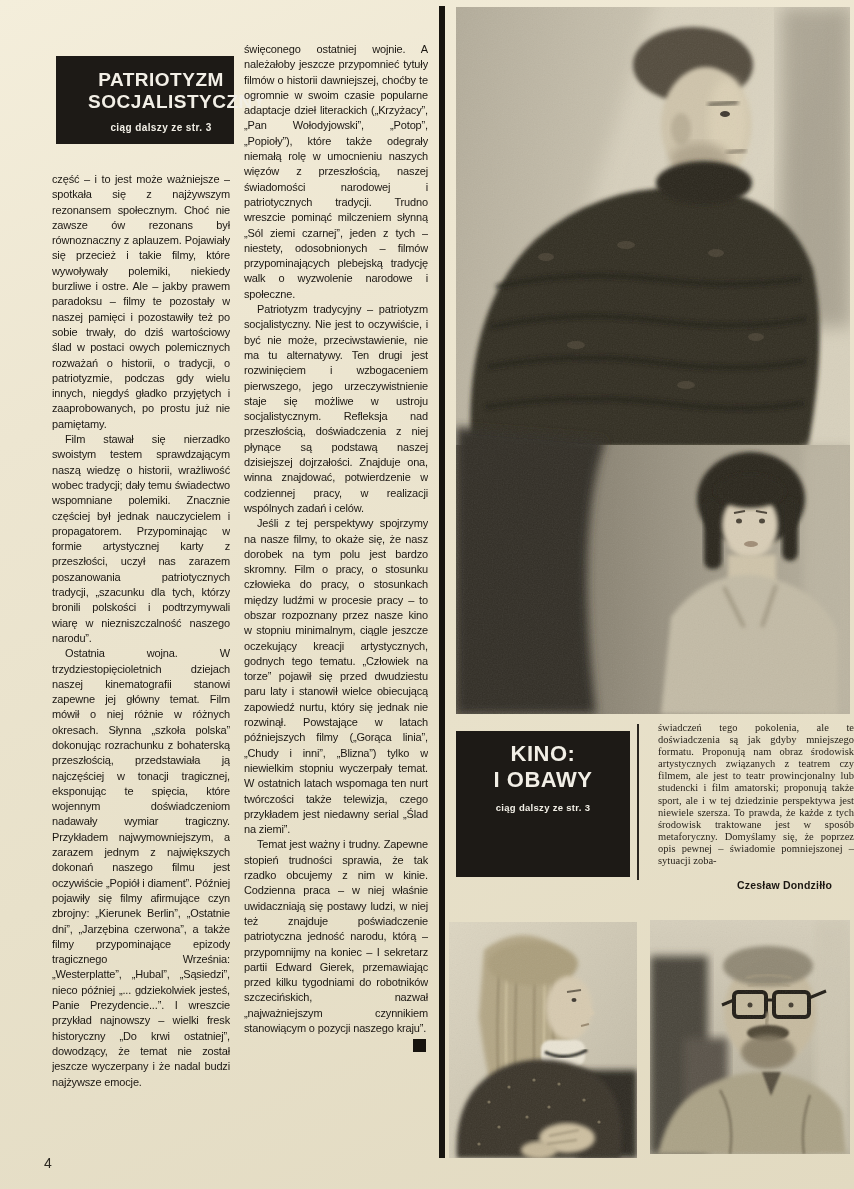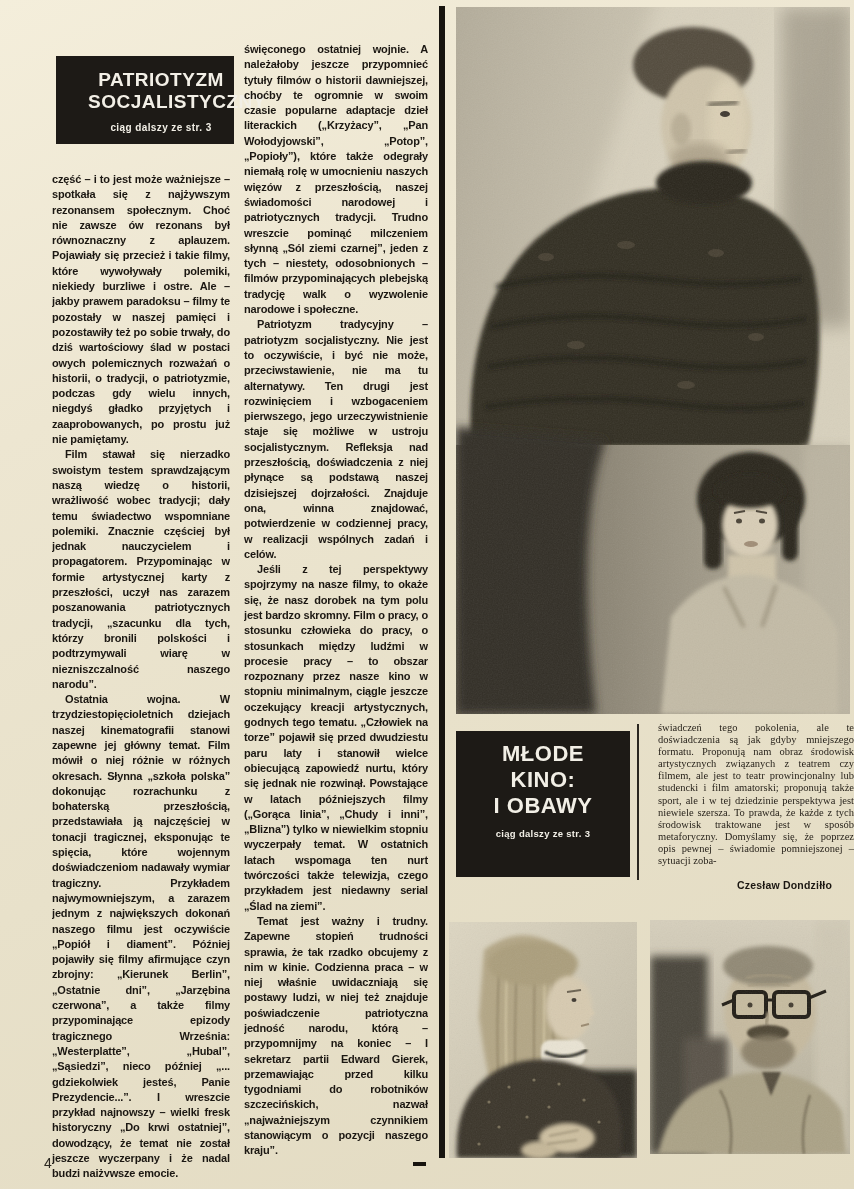--- a/index.html
+++ b/index.html
@@ -9,21 +9,21 @@
     font-family:"Liberation Sans",sans-serif;color:#1a1713;
   }
   .headline-box{position:absolute;background:#1d1a16;color:#f2efe6;text-align:center;box-sizing:border-box;}
   #box-left{left:56px;top:56px;width:178px;height:88px;padding-top:13px;padding-left:32px;}
   #box-left .hl{font-size:19px;font-weight:bold;letter-spacing:.5px;line-height:22px;}
   #box-left .sub{margin-top:9px;font-size:10px;font-weight:bold;letter-spacing:.4px;}
   #box-right{left:456px;top:731px;width:174px;height:146px;padding-top:10px;}
   #box-right .hl{font-size:22px;font-weight:bold;line-height:26px;letter-spacing:.5px;}
   #box-right .sub{margin-top:9px;font-size:9.5px;font-weight:bold;letter-spacing:.3px;}
   .bodycol{
-    position:absolute;text-align:justify;font-weight:bold;font-size:11px;
+    position:absolute;text-align:justify;font-weight:normal;font-size:11px;
     line-height:15.3px;letter-spacing:-.15px;color:#1b1712;overflow:hidden;
     overflow-wrap:break-word;hyphens:auto;
   }
   #col1{left:52px;top:172px;width:178px;height:1005px;}
   #col2{left:244px;top:42px;width:184px;height:1124px;}
   .bodycol p{margin:0;text-indent:13px;}
   .bodycol p.cont{text-indent:0;}
   .vrule{position:absolute;background:#17140f;}
   #rule-main{left:439px;top:6px;width:6px;height:1152px;}
   #rule-small{left:637px;top:724px;width:2px;height:156px;background:#2a261f;}
@@ -144,21 +144,20 @@
       <path d="M278,506 L289,504 M300,504 L311,506" stroke="#4a4336" stroke-width="2" fill="none"></path>
       <ellipse cx="295" cy="537" rx="7" ry="3" fill="#a08d76"></ellipse>
       <rect x="272" y="548" width="48" height="34" fill="#cfc4aa" filter="url(#t-b2)"></rect>
       <path d="M215,610 Q248,565 300,568 Q362,578 382,625 L382,707 L205,707 Z" fill="#c3bba6" filter="url(#t-b2)"></path>
       <path d="M268,580 L288,620 M320,578 L306,620" stroke="#978e78" stroke-width="3" fill="none" filter="url(#t-b2)"></path>
       <rect width="394" height="707" filter="url(#t-grain)" opacity="0.1"></rect>
     </svg>
   </div>
 
   <div class="headline-box" id="box-right">
-    <div class="hl">MŁODE</div>
     <div class="hl">KINO:</div>
     <div class="hl">I OBAWY</div>
     <div class="sub">ciąg dalszy ze str. 3</div>
   </div>
 
   <div class="serifcol">
     <p>świadczeń tego pokolenia, ale te doświadczenia są jak gdyby mniejszego formatu. Proponują nam obraz środowisk artystycznych związanych z teatrem czy filmem, ale jest to teatr prowincjonalny lub studencki i film amatorski; proponują także sport, ale i w tej dziedzinie perspektywa jest niewiele szersza. To prawda, że każde z tych środowisk traktowane jest w sposób metaforyczny. Domyślamy się, że poprzez opis pewnej – świadomie pomniejszonej – sytuacji zoba-</p>
   </div>
 
   <div class="caption" id="cap-left">Bożena Janicka</div>

